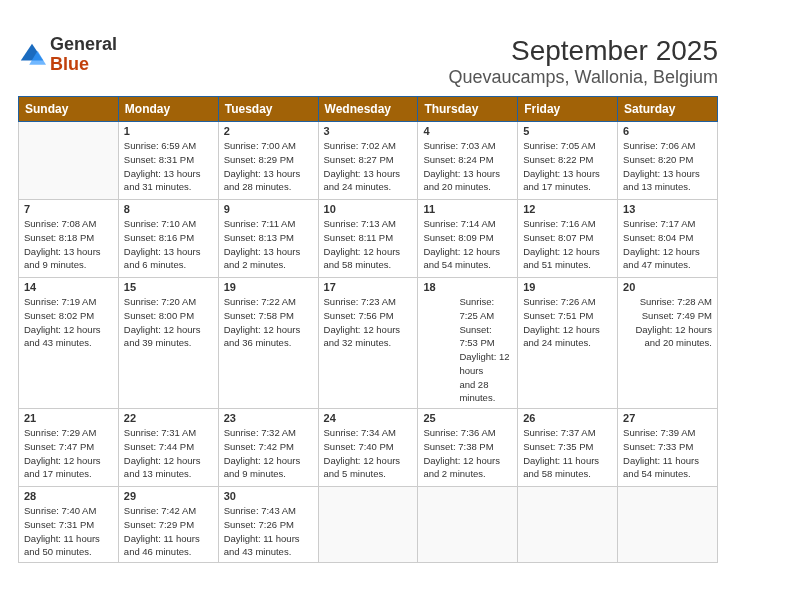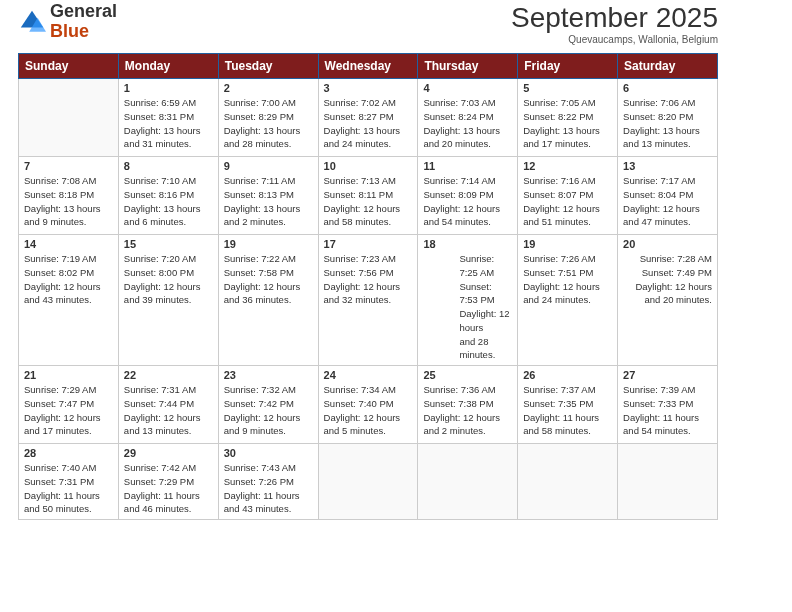--- a/index.html
+++ b/index.html
@@ -6,21 +6,21 @@
     body {
       width: 792px;
       height: 612px;
       font-family: Arial, sans-serif;
       background: #fff;
       overflow: hidden;
     }
     .page {
       width: 736px;
       height: 612px;
-      padding: 2px 18px 12px 18px;
+      padding: 35px 18px 12px 18px;
     }
     .header {
       display: flex;
       justify-content: space-between;
       align-items: flex-start;
       margin-bottom: 8px;
     }
     .logo {
       display: flex;
       align-items: center;
@@ -39,31 +39,31 @@
     }
     .title-block {
       text-align: right;
     }
     .month-title {
       font-size: 28px;
       color: #333;
       font-weight: normal;
     }
     .subtitle {
-      font-size: 10px;
+      font-size: 18px;
       color: #555;
     }
     .calendar {
       width: 100%;
       border-collapse: collapse;
       border: 1px solid #ccc;
       font-size: 10px;
     }
     .calendar th {
-      background-color: #7f1d1d;
+      background-color: #a16207;
       color: #fff;
       text-align: left;
       padding: 5px 6px;
       font-size: 12px;
       font-weight: bold;
       border: 1px solid #2060a0;
     }
     .calendar td {
       border: 1px solid #ccc;
       vertical-align: top;

